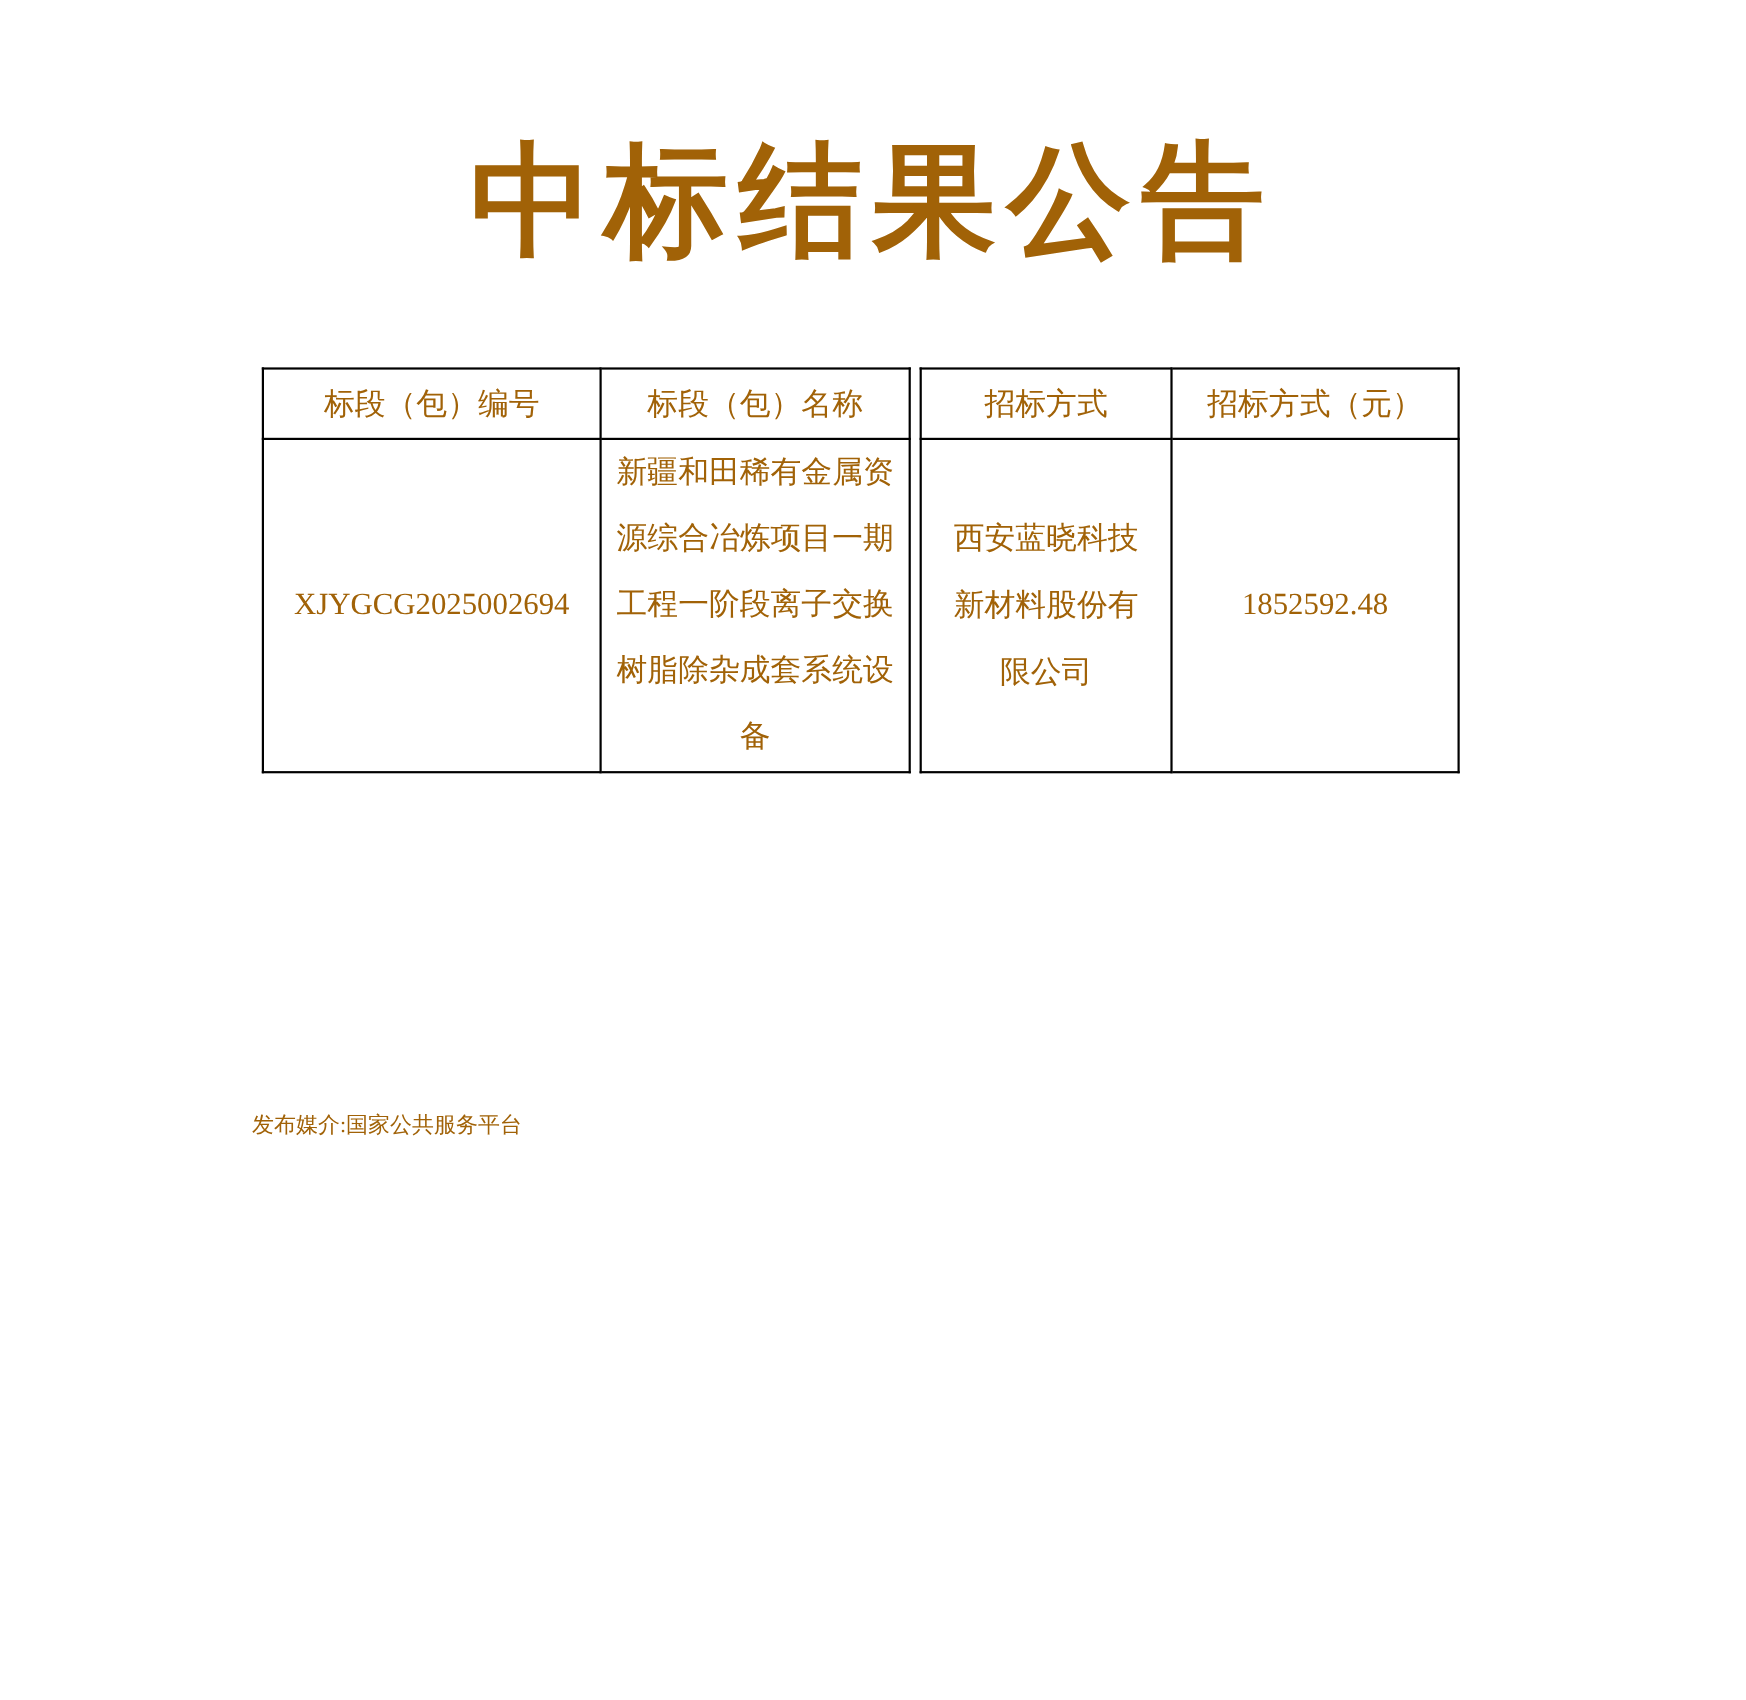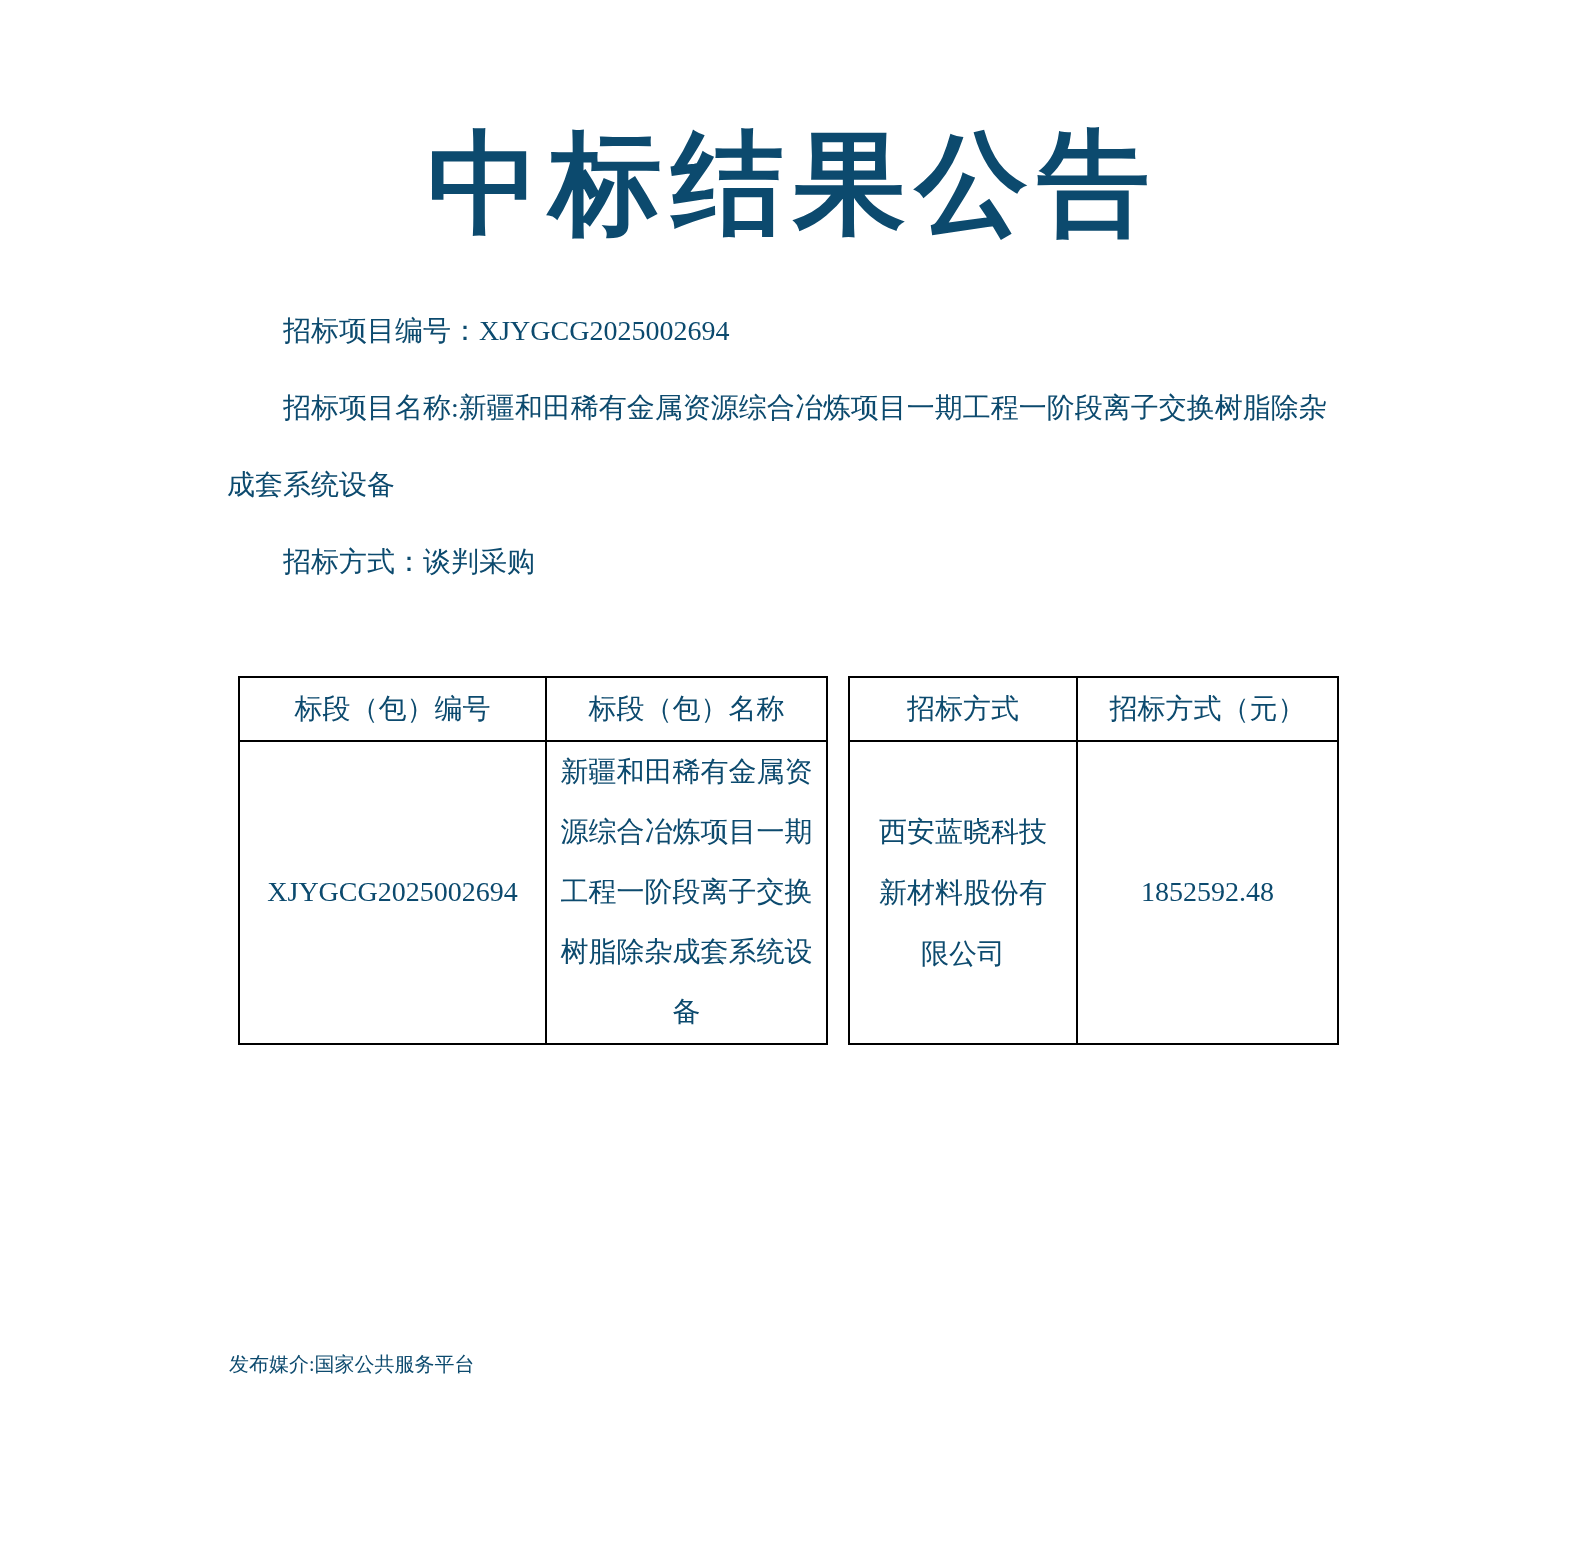--- a/index.html
+++ b/index.html
@@ -2,21 +2,21 @@
 <html><head>
 <meta charset="utf-8">
 <style>
   * { margin: 0; padding: 0; box-sizing: border-box; }
   html, body { background: #ffffff; }
   .page {
     position: relative;
     width: 1587px;
     height: 1545px;
     background: #ffffff;
-    color: #0c4a6e;
+    color: #a16207;
     font-family: "Liberation Serif", "DejaVu Serif", serif;
     overflow: hidden;
   }
   .doc-title {
     padding-top: 112px;
     text-align: center;
     font-size: 112px;
     font-weight: 700;
     letter-spacing: 10px;
     line-height: 1.3;
@@ -28,21 +28,21 @@
     font-size: 28px;
     line-height: 77px;
   }
   .info-block p {
     text-indent: 2em;
     word-break: break-all;
   }
   .tables-row {
     display: flex;
     align-items: flex-start;
-    gap: 20px;
+    gap: 8px;
     margin: 76px 12px 0 238px;
   }
   table.tbl {
     border-collapse: collapse;
     table-layout: fixed;
   }
   .tbl th, .tbl td {
     border: 2px solid #000000;
     font-weight: normal;
     font-size: 28px;
@@ -68,25 +68,20 @@
     font-size: 20px;
   }
 </style>
 </head>
 <body>
 
 <div class="page">
 
   <h1 class="doc-title">中标结果公告</h1>
 
-  <div class="info-block">
-    <p>招标项目编号：XJYGCG2025002694</p>
-    <p>招标项目名称:新疆和田稀有金属资源综合冶炼项目一期工程一阶段离子交换树脂除杂成套系统设备</p>
-    <p>招标方式：谈判采购</p>
-  </div>
 
   <div class="tables-row">
 
     <table class="tbl">
       <colgroup>
         <col style="width:307px">
         <col style="width:281px">
       </colgroup>
       <thead>
         <tr>

